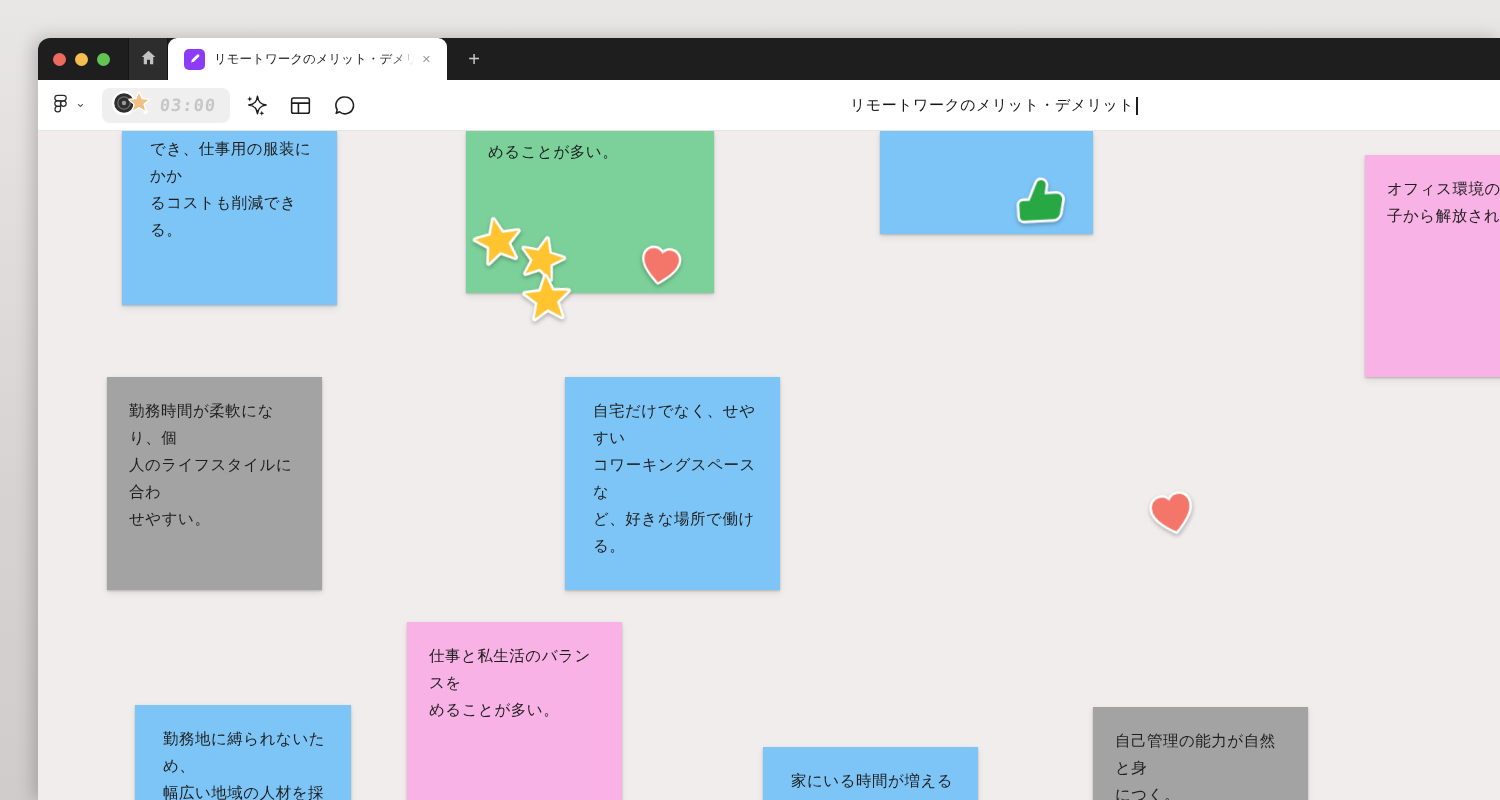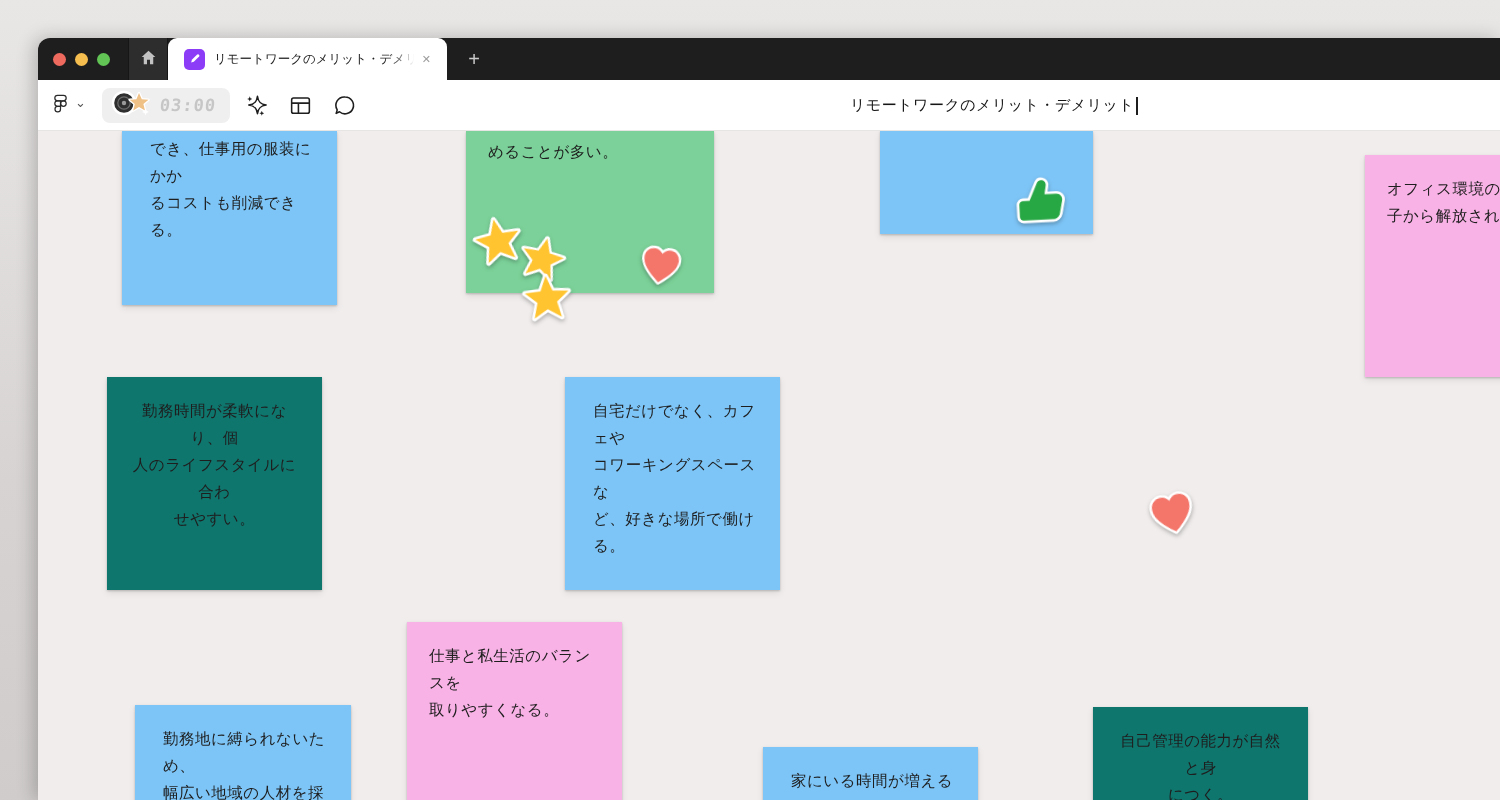--- a/index.html
+++ b/index.html
@@ -49,21 +49,21 @@
   .board-title { font-size:15px; color:#151515; letter-spacing:.5px; }
   .caret { width:1.5px; height:18px; background:#1E1E1E; margin-left:2px; }
 
   
   .canvas { position:absolute; left:0; top:93px; width:1462px; height:669px; background:#F0EDEC; overflow:hidden; }
 
   .note { position:absolute; padding:20px 22px; box-shadow:0 1px 2px rgba(0,0,0,.2),0 3px 7px rgba(0,0,0,.09); cursor:pointer; }
   .note .note-text { font-size:15.5px; line-height:27px; color:#1E1E1E; white-space:pre-line; letter-spacing:.5px; display:block; }
   .note.blue   { background:#7DC5F7;padding-left:28px; }
   .note.green  { background:#7BD199; }
-  .note.yellow { background:#0f766e;text-align:center; }
+  .note.yellow { background:#a3a3a3; }
   .note.pink   { background:#F9B2E6; }
 
   .n1  { left:84px;   top:0;     width:215px; height:174px; padding-top:4px; }
   .n2  { left:428px;  top:0;     width:248px; height:162px; padding-top:7px; }
   .n3  { left:842px;  top:0;     width:213px; height:103px; }
   .n4  { left:1327px; top:24px;  width:215px; height:222px; }
   .n5  { left:69px;   top:246px; width:215px; height:213px; }
   .n6  { left:527px;  top:246px; width:215px; height:213px; }
   .n7  { left:984px;  top:204px; width:214px; height:213px; }
   .n8  { left:369px;  top:491px; width:215px; height:213px; }
@@ -200,29 +200,29 @@
 子から解放される</span>
       </div>
 
       <div class="note yellow n5">
         <span class="note-text">勤務時間が柔軟になり、個
 人のライフスタイルに合わ
 せやすい。</span>
       </div>
 
       <div class="note blue n6">
-        <span class="note-text">自宅だけでなく、カフェや
+        <span class="note-text">自宅だけでなく、せやすい
 コワーキングスペースな
 ど、好きな場所で働ける。</span>
       </div>
 
 
       <div class="note pink n8">
         <span class="note-text">仕事と私生活のバランスを
-取りやすくなる。</span>
+めることが多い。</span>
       </div>
 
       <div class="note blue n9">
         <span class="note-text">勤務地に縛られないため、
 幅広い地域の人材を採用で
 きる。</span>
       </div>
 
       <div class="note blue n10">
         <span class="note-text">家にいる時間が増えるた

